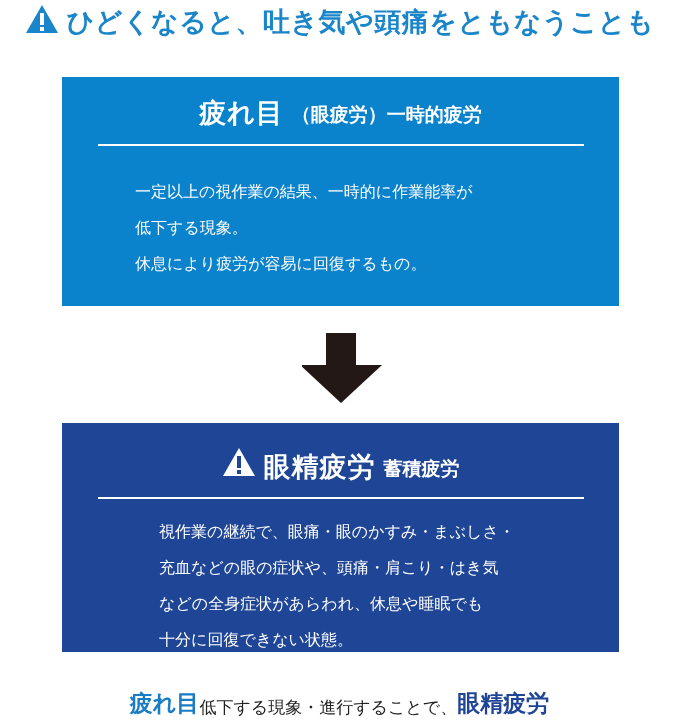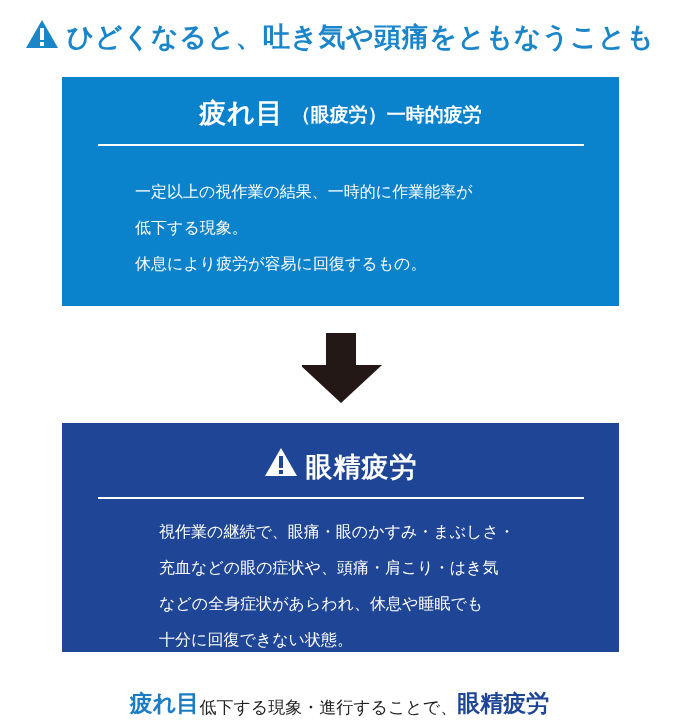--- a/index.html
+++ b/index.html
@@ -1,21 +1,21 @@
 <!DOCTYPE html>
 <html><head>
 <meta charset="utf-8">
 <style>
   html, body { margin: 0; padding: 0; }
   body {
     width: 679px; height: 723px; background: #ffffff; position: relative; overflow: hidden;
     font-family: "DejaVu Sans", "Liberation Sans", sans-serif;
   }
   .top-heading {
-    position: absolute; left: 0; top: 16px; width: 679px; height: 42px;
+    position: absolute; left: 0; top: 1px; width: 679px; height: 42px;
     display: flex; align-items: center; justify-content: center;
     color: #1a85c8; font-size: 27px; font-weight: bold; letter-spacing: 0.5px;
   }
   .warn-tri { display: inline-block; margin-right: 8px; }
   .box {
     position: absolute; left: 62px; width: 557px; color: #ffffff;
   }
   .box1 { top: 77px; height: 229px; background: #0a82cc; }
   .box2 { top: 423px; height: 229px; background: #1f4597; }
   .box-title {
@@ -79,20 +79,21 @@
 <div class="box box2">
   <div class="box-title">
     <span class="warn-tri" style="padding-bottom:4px;">
       <svg width="34" height="30" viewBox="0 0 34 30">
         <polygon points="17,1 33,29 1,29" fill="#ffffff"></polygon>
         <rect x="15" y="9" width="4" height="12" fill="#1f4597"></rect>
         <rect x="15" y="23" width="4" height="4" fill="#1f4597"></rect>
       </svg>
     </span>
     <span class="title-main">眼精疲労</span>
+    <span class="title-sub">蓄積疲労</span>
   </div>
   <div class="rule"></div>
   <div class="body-lines">
     <div>視作業の継続で、眼痛・眼のかすみ・まぶしさ・</div>
     <div>充血などの眼の症状や、頭痛・肩こり・はき気</div>
     <div>などの全身症状があらわれ、休息や睡眠でも</div>
     <div>十分に回復できない状態。</div>
   </div>
 </div>
 

